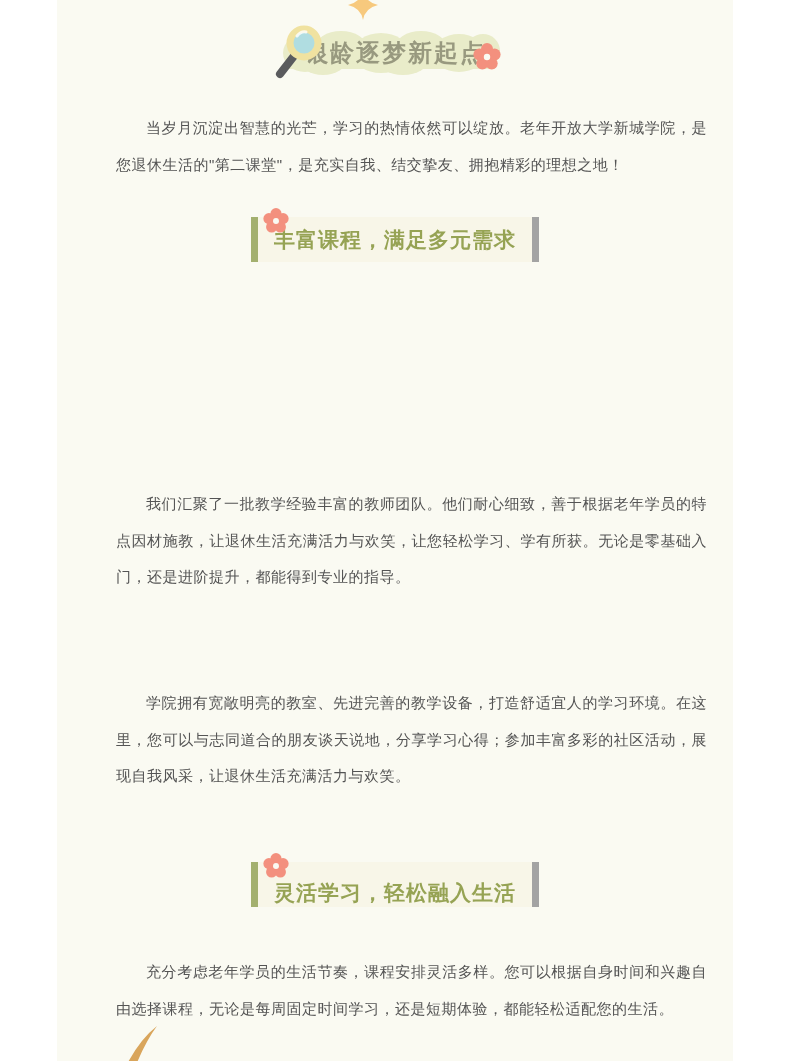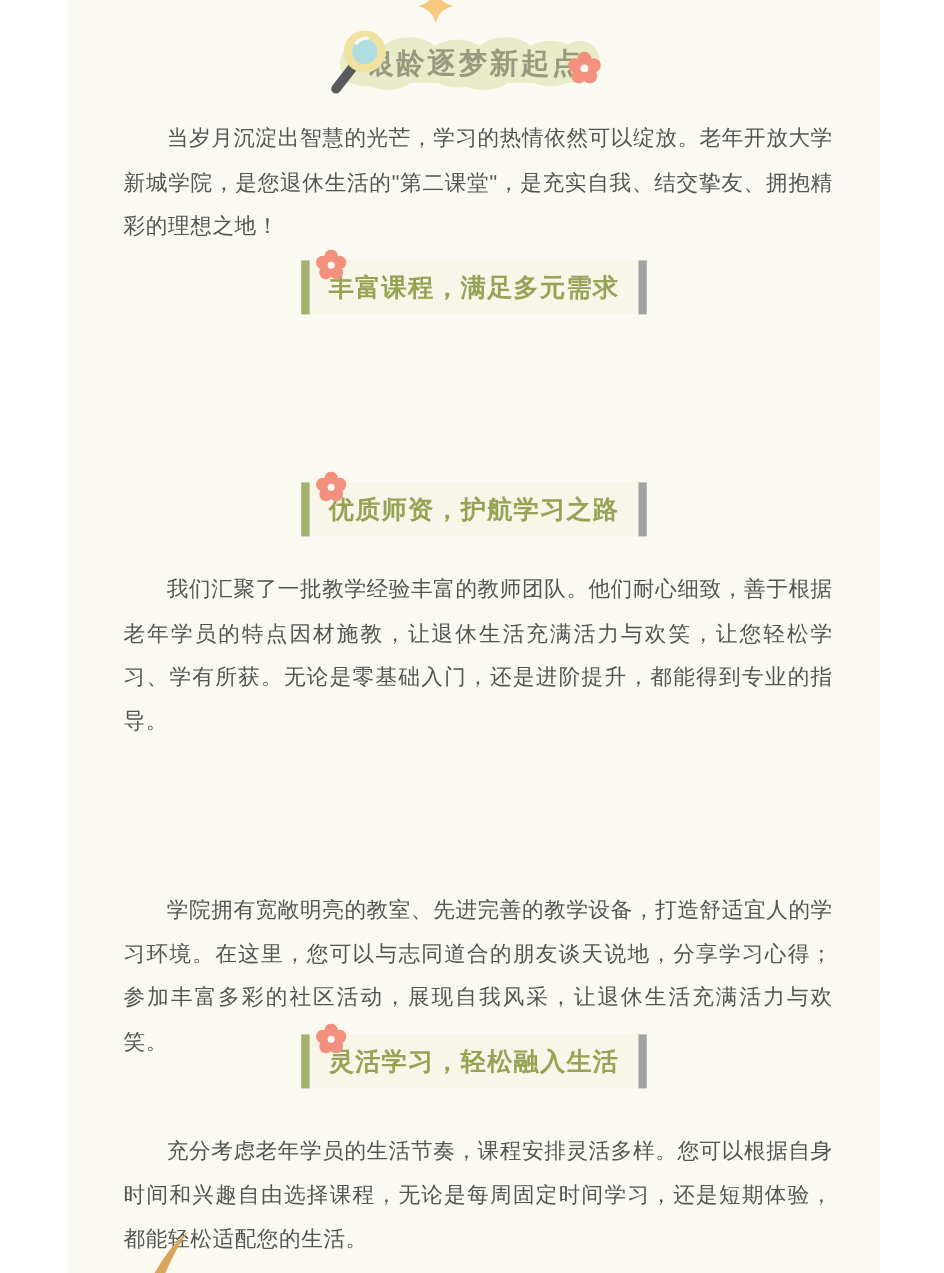--- a/index.html
+++ b/index.html
@@ -15,34 +15,34 @@
   .sparkle{position:absolute;left:291px;top:-10px;width:30px;height:30px;}
   .highlight{position:absolute;left:226px;top:27px;width:218px;height:49px;}
   .page-title{
     position:absolute;left:0;top:37px;width:100%;text-align:center;
     font-size:24px;font-weight:bold;color:#98997f;letter-spacing:2px;margin:0;
   }
   .magnifier{position:absolute;left:216px;top:18px;width:62px;height:62px;}
   .flower-right{position:absolute;left:416px;top:43px;width:28px;height:28px;}
   
   .para{
-    position:absolute;left:46px;width:591px;margin:0;
-    font-size:18px;line-height:36.5px;letter-spacing:0.5px;
+    position:absolute;left:46px;width:591px;margin:13px;
+    font-size:15px;line-height:36.5px;letter-spacing:0.5px;
     color:#545454;text-align:justify;text-indent:2em;
   }
-  .p1{top:97px;} .p2{top:283px;} .p3{top:473px;} .p4{top:740px;} .p5{top:941px;}
+  .p1{top:97px;} .p2{top:283px;} .p3{top:473px;} .p4{top:672px;} .p5{top:941px;}
   
   .sec-head{
     position:absolute;left:50%;transform:translateX(-50%);
     width:288px;height:45px;box-sizing:border-box;
     background:#f8f6e8;
     border-left:7px solid #a3b06f;border-right:7px solid #a3a3a3;
     display:flex;align-items:center;justify-content:center;
   }
-  .h1{top:217px;} .h2{top:402px;} .h3{top:632px;} .h4{top:862px;}
+  .h1{top:217px;} .h2{top:402px;} .h3{top:632px;} .h4{top:862px;align-items:flex-end;}
   .sec-head-text{
     font-size:21px;font-weight:bold;color:#96a354;letter-spacing:1px;
   }
   .sec-flower{position:absolute;left:5px;top:-9px;width:26px;height:26px;}
   
   .gold-swoosh{position:absolute;left:64px;top:1026px;width:38px;height:44px;}
 </style>
 </head>
 <body>
 
@@ -104,35 +104,20 @@
           <circle cx="18.7" cy="20.5" r="6"></circle>
             <circle cx="9.3" cy="20.5" r="6"></circle>
           <circle cx="6.4" cy="11.5" r="6"></circle>
         </g>
         <circle cx="14" cy="14" r="3.2" fill="#fafaf2"></circle>
       </svg>
     </span>
     <span class="sec-head-text">丰富课程，满足多元需求</span>
   </div>
 
-  <div class="sec-head h2">
-    <span class="sec-flower">
-      <svg viewBox="0 0 28 28" width="26" height="26">
-        <g fill="#f3907e">
-          <circle cx="14" cy="6" r="6"></circle>
-            <circle cx="21.6" cy="11.5" r="6"></circle>
-          <circle cx="18.7" cy="20.5" r="6"></circle>
-            <circle cx="9.3" cy="20.5" r="6"></circle>
-          <circle cx="6.4" cy="11.5" r="6"></circle>
-        </g>
-        <circle cx="14" cy="14" r="3.2" fill="#fafaf2"></circle>
-      </svg>
-    </span>
-    <span class="sec-head-text">优质师资，护航学习之路</span>
-  </div>
   <p class="para p3">我们汇聚了一批教学经验丰富的教师团队。他们耐心细致，善于根据老年学员的特点因材施教，让退休生活充满活力与欢笑，让您轻松学习、学有所获。无论是零基础入门，还是进阶提升，都能得到专业的指导。</p>
 
   <p class="para p4">学院拥有宽敞明亮的教室、先进完善的教学设备，打造舒适宜人的学习环境。在这里，您可以与志同道合的朋友谈天说地，分享学习心得；参加丰富多彩的社区活动，展现自我风采，让退休生活充满活力与欢笑。</p>
 
   <div class="sec-head h4">
     <span class="sec-flower">
       <svg viewBox="0 0 28 28" width="26" height="26">
         <g fill="#f3907e">
           <circle cx="14" cy="6" r="6"></circle>
             <circle cx="21.6" cy="11.5" r="6"></circle>

